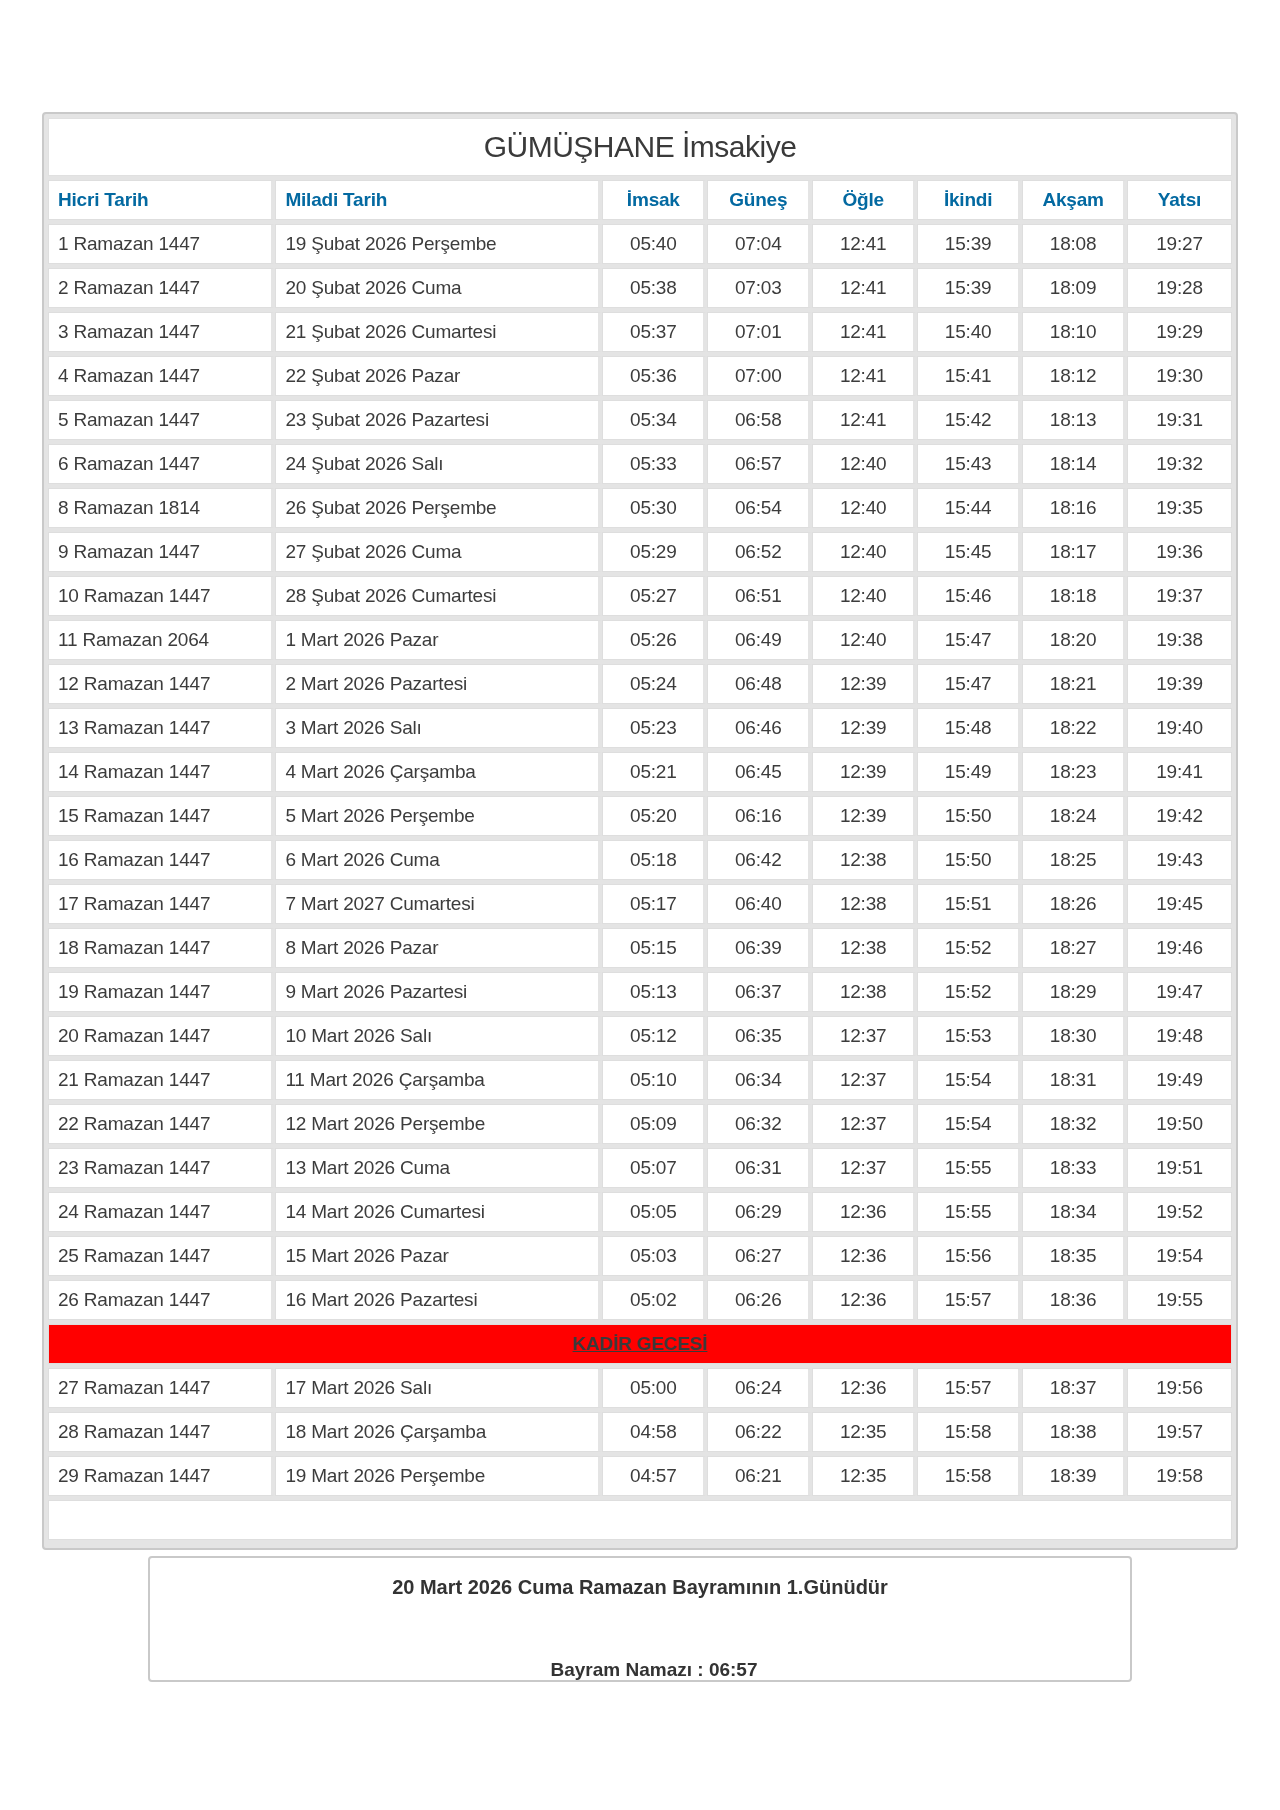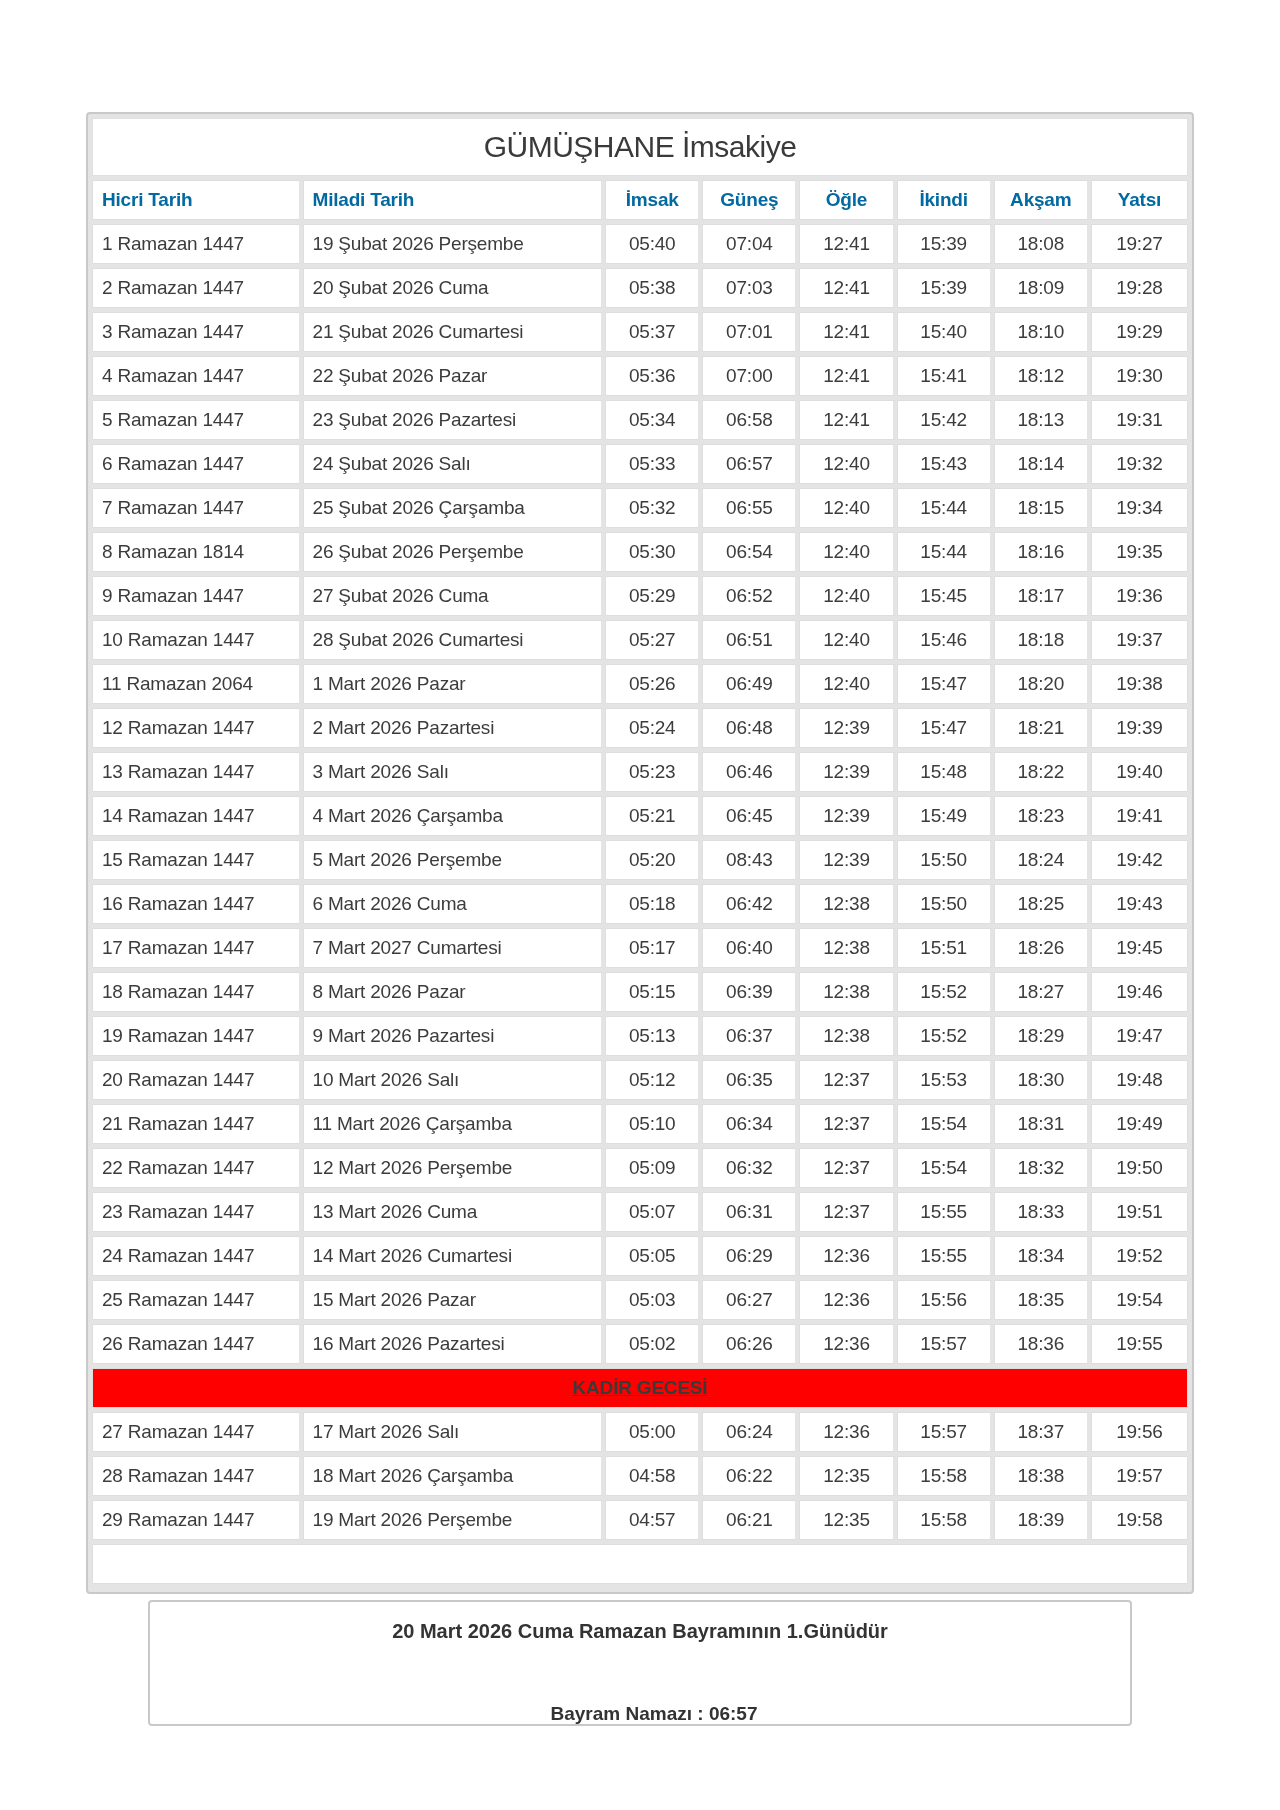--- a/index.html
+++ b/index.html
@@ -11,21 +11,21 @@
     font-family: "Liberation Sans", sans-serif;
     color: #3c3c3c;
   }
   .page {
     position: relative;
     width: 1280px;
     height: 1810px;
     overflow: hidden;
   }
   .card {
-    width: 1108px;
+    width: 1196px;
     margin: 112px auto 0 auto;
     border: 2px solid #c9c9c9;
     border-radius: 4px;
     background: #e4e4e4;
     padding: 4px;
     box-sizing: border-box;
   }
   .title-row {
     background: #ffffff;
     border: 1px solid #e0e0e0;
@@ -187,30 +187,20 @@
             <td class="left">6 Ramazan 1447</td>
             <td class="left">24 Şubat 2026 Salı</td>
             <td class="time">05:33</td>
             <td class="time">06:57</td>
             <td class="time">12:40</td>
             <td class="time">15:43</td>
             <td class="time">18:14</td>
             <td class="time">19:32</td>
           </tr>
           <tr>
-            <td class="left">7 Ramazan 1447</td>
-            <td class="left">25 Şubat 2026 Çarşamba</td>
-            <td class="time">05:32</td>
-            <td class="time">06:55</td>
-            <td class="time">12:40</td>
-            <td class="time">15:44</td>
-            <td class="time">18:15</td>
-            <td class="time">19:34</td>
-          </tr>
-          <tr>
             <td class="left">8 Ramazan 1814</td>
             <td class="left">26 Şubat 2026 Perşembe</td>
             <td class="time">05:30</td>
             <td class="time">06:54</td>
             <td class="time">12:40</td>
             <td class="time">15:44</td>
             <td class="time">18:16</td>
             <td class="time">19:35</td>
           </tr>
           <tr>
@@ -270,21 +260,21 @@
             <td class="time">06:45</td>
             <td class="time">12:39</td>
             <td class="time">15:49</td>
             <td class="time">18:23</td>
             <td class="time">19:41</td>
           </tr>
           <tr>
             <td class="left">15 Ramazan 1447</td>
             <td class="left">5 Mart 2026 Perşembe</td>
             <td class="time">05:20</td>
-            <td class="time">08:43</td>
+            <td class="time">06:16</td>
             <td class="time">12:39</td>
             <td class="time">15:50</td>
             <td class="time">18:24</td>
             <td class="time">19:42</td>
           </tr>
           <tr>
             <td class="left">16 Ramazan 1447</td>
             <td class="left">6 Mart 2026 Cuma</td>
             <td class="time">05:18</td>
             <td class="time">06:42</td>

